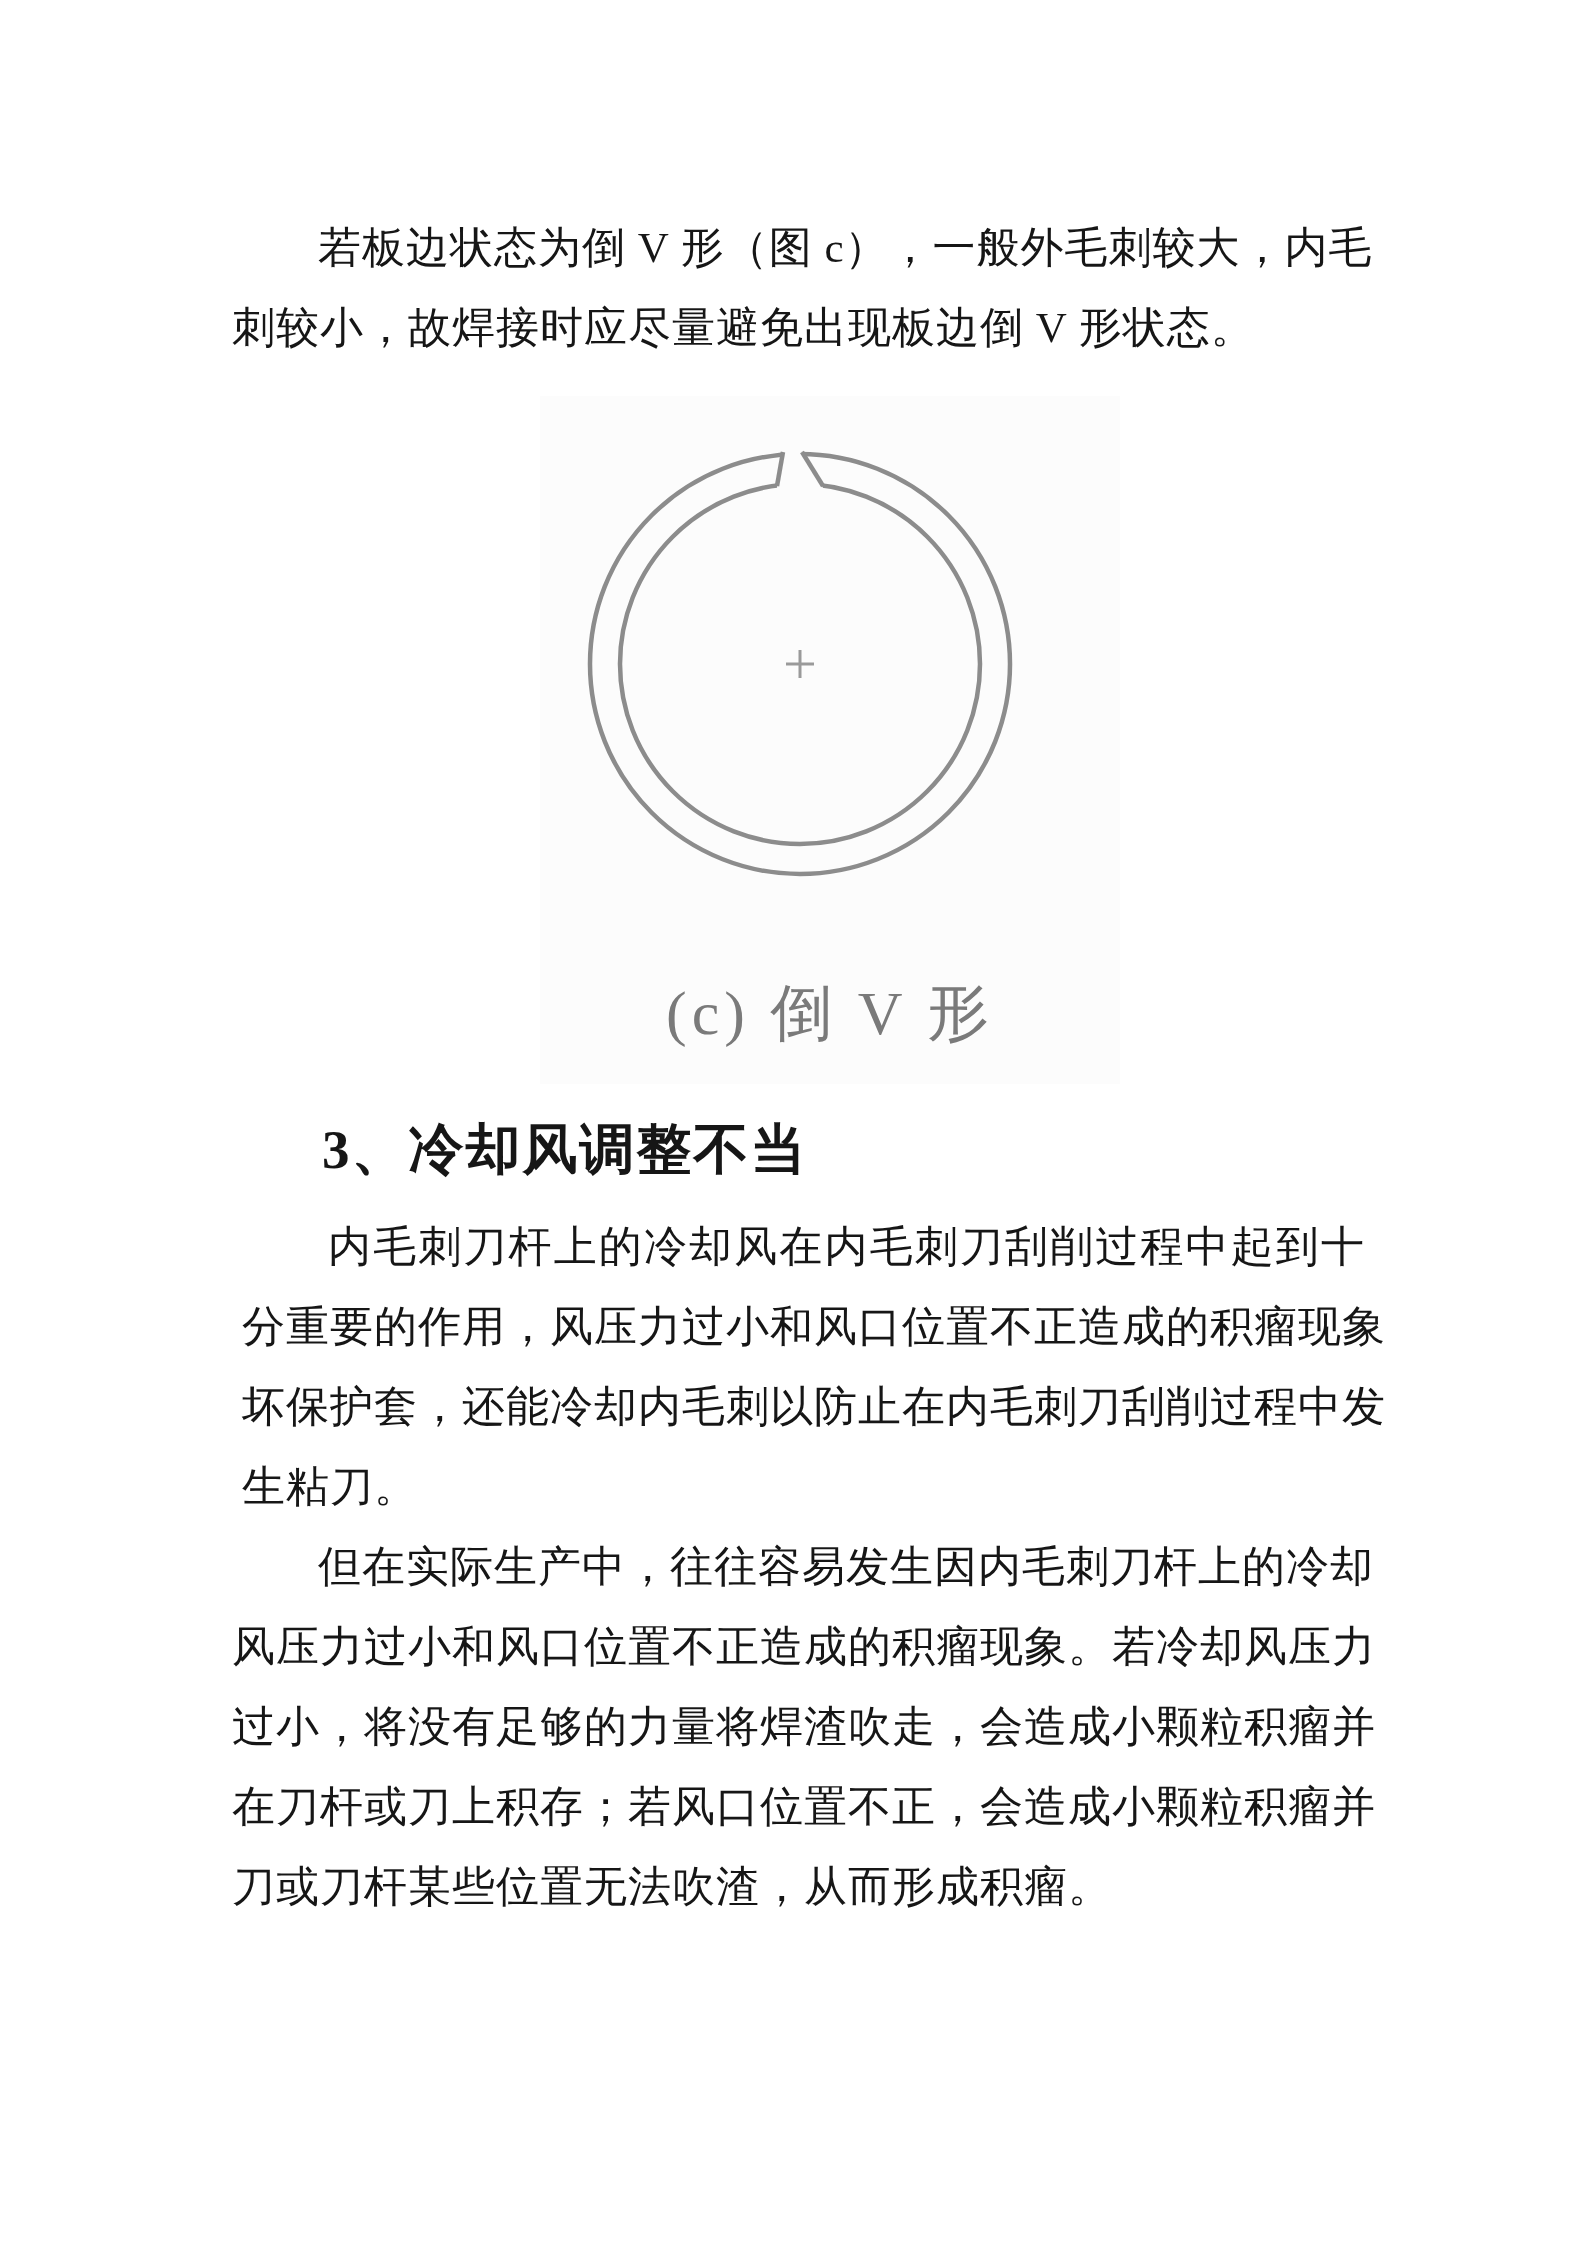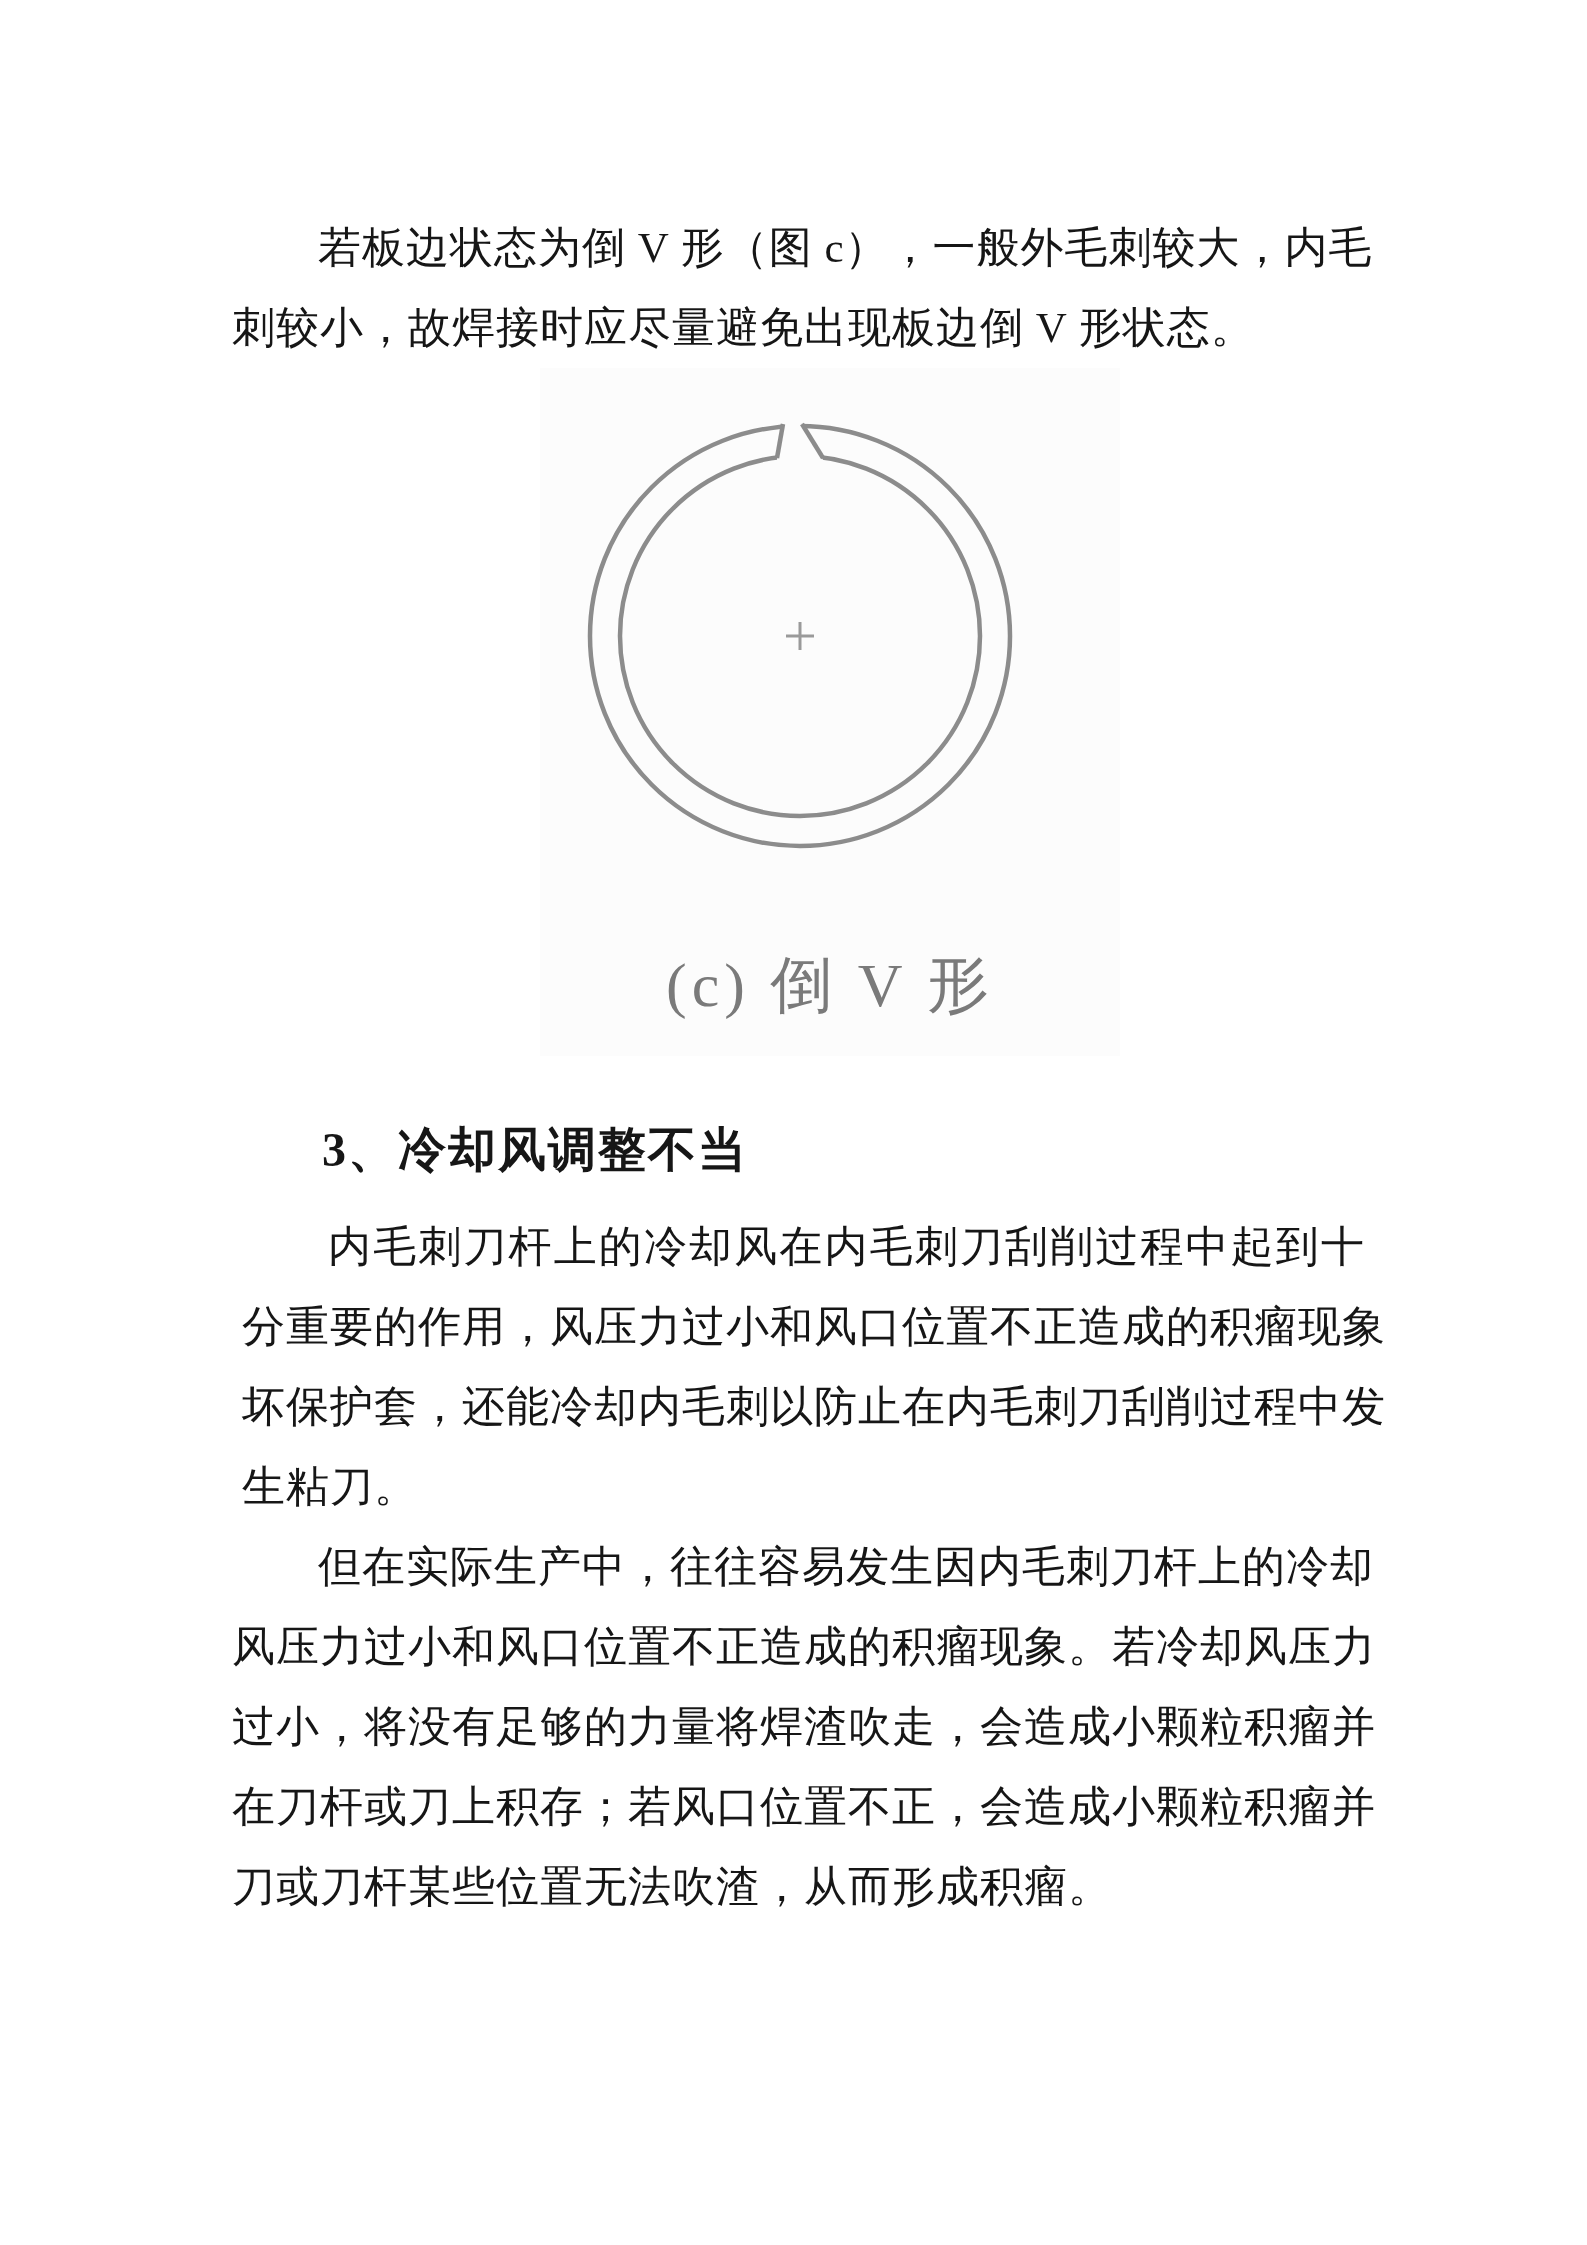--- a/index.html
+++ b/index.html
@@ -23,30 +23,30 @@
     font-size: 43px;
     line-height: 80px;
     letter-spacing: 1px;
     text-align: justify;
     text-align-last: justify;
     white-space: nowrap;
   }
   .para .line:first-child { text-indent: 86px; }
   .para .line:last-child { text-align-last: left; }
   .heading {
-    font-size: 48px;
+    font-size: 55px;
     font-weight: bold;
     line-height: 80px;
     text-indent: 90px;
     letter-spacing: 2px;
   }
   .figure-image {
     position: absolute;
     left: 540px;
-    top: 368px;
+    top: 396px;
     width: 580px;
     height: 688px;
     background: var(--fig-bg, #fcfcfc);
     font-family: Liberation Serif, serif;
   }
   .ring-svg {
     position: absolute;
     left: 25px;
     top: 28px;
     width: 480px;

